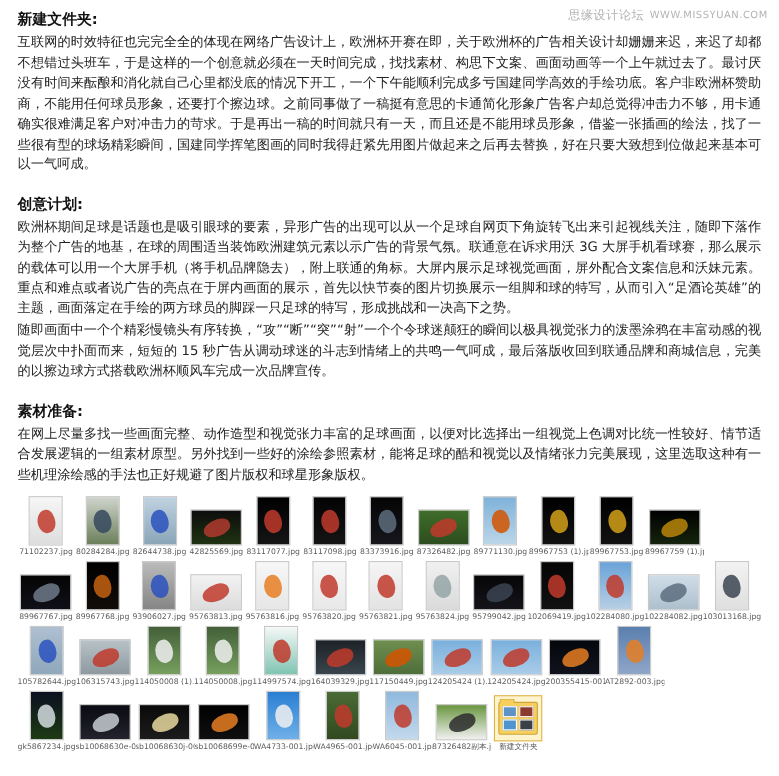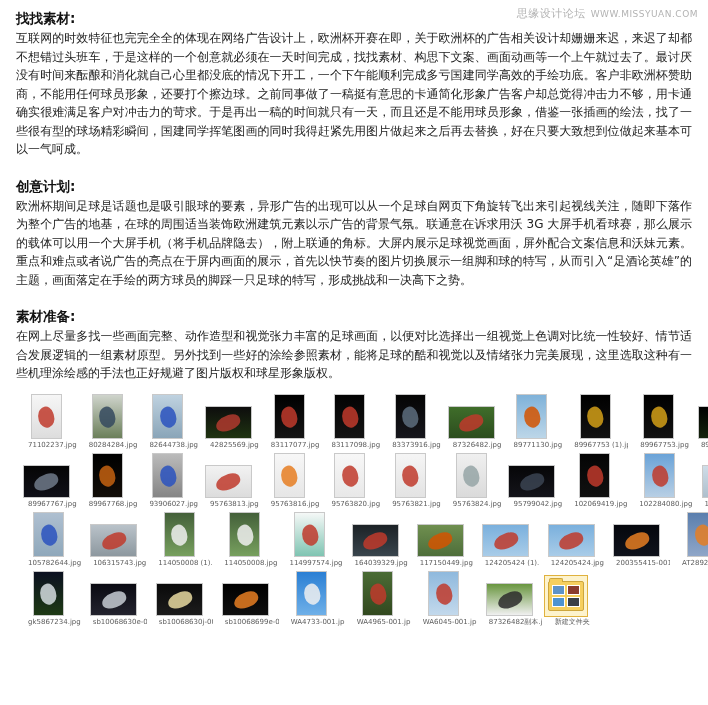--- a/index.html
+++ b/index.html
@@ -39,21 +39,21 @@
   }
   .thumb.portrait{width:31px;height:45px;}
   .thumb.landscape{width:47px;height:33px;}
   .blob{
     position:absolute;left:50%;top:52%;width:55%;height:48%;
     transform:translate(-50%,-50%) rotate(-18deg);
     border-radius:62% 45% 55% 50%;opacity:.85;display:block;
   }
   .fname{
     font-size:7px;color:#5c5c5c;margin-top:2px;line-height:8px;
-    white-space:nowrap;max-width:54px;overflow:hidden;margin-left:12px;
+    white-space:nowrap;max-width:54px;overflow:hidden;
   }
   
   .folder-wrap{
     position:relative;width:42px;height:40px;box-sizing:border-box;
     display:flex;align-items:center;justify-content:center;
   }
   .folder-wrap.selected{
     outline:1px solid #e0b23e;background:#fdf3cd;
   }
   .folder-back{
@@ -74,30 +74,31 @@
 </head>
 <body>
 
 <div class="watermark">
   <span class="wm-cn">思缘设计论坛</span>
   <span class="wm-url">WWW.MISSYUAN.COM</span>
 </div>
 
 <div class="article">
   <div class="section">
-    <h2 class="sec-heading">找找素材:</h2>
+    <h2 class="sec-heading">新建文件夹:</h2>
     <div>
         <p class="para">互联网的时效特征也完完全全的体现在网络广告设计上，欧洲杯开赛在即，关于欧洲杯的广告相关设计却姗姗来迟，来迟了却都不想错过头班车，于是这样的一个创意就必须在一天时间完成，找找素材、构思下文案、画面动画等一个上午就过去了。最讨厌没有时间来酝酿和消化就自己心里都没底的情况下开工，一个下午能顺利完成多亏国建同学高效的手绘功底。客户非欧洲杯赞助商，不能用任何球员形象，还要打个擦边球。之前同事做了一稿挺有意思的卡通简化形象广告客户却总觉得冲击力不够，用卡通确实很难满足客户对冲击力的苛求。于是再出一稿的时间就只有一天，而且还是不能用球员形象，借鉴一张插画的绘法，找了一些很有型的球场精彩瞬间，国建同学挥笔图画的同时我得赶紧先用图片做起来之后再去替换，好在只要大致想到位做起来基本可以一气呵成。</p>
       </div>
   </div>
 
   <div class="section">
     <h2 class="sec-heading">创意计划:</h2>
     <div>
         <p class="para">欧洲杯期间足球是话题也是吸引眼球的要素，异形广告的出现可以从一个足球自网页下角旋转飞出来引起视线关注，随即下落作为整个广告的地基，在球的周围适当装饰欧洲建筑元素以示广告的背景气氛。联通意在诉求用沃 3G 大屏手机看球赛，那么展示的载体可以用一个大屏手机（将手机品牌隐去），附上联通的角标。大屏内展示足球视觉画面，屏外配合文案信息和沃妹元素。重点和难点或者说广告的亮点在于屏内画面的展示，首先以快节奏的图片切换展示一组脚和球的特写，从而引入“足酒论英雄”的主题，画面落定在手绘的两方球员的脚踩一只足球的特写，形成挑战和一决高下之势。</p>
+        <p class="para">随即画面中一个个精彩慢镜头有序转换，“攻”“断”“突”“射”一个个令球迷颠狂的瞬间以极具视觉张力的泼墨涂鸦在丰富动感的视觉层次中扑面而来，短短的 15 秒广告从调动球迷的斗志到情绪上的共鸣一气呵成，最后落版收回到联通品牌和商城信息，完美的以擦边球方式搭载欧洲杯顺风车完成一次品牌宣传。</p>
       </div>
   </div>
 
   <div class="section">
     <h2 class="sec-heading">素材准备:</h2>
     <div>
         <p class="para">在网上尽量多找一些画面完整、动作造型和视觉张力丰富的足球画面，以便对比选择出一组视觉上色调对比统一性较好、情节适合发展逻辑的一组素材原型。另外找到一些好的涂绘参照素材，能将足球的酷和视觉以及情绪张力完美展现，这里选取这种有一些机理涂绘感的手法也正好规避了图片版权和球星形象版权。</p>
       </div>
   </div>
 </div>

